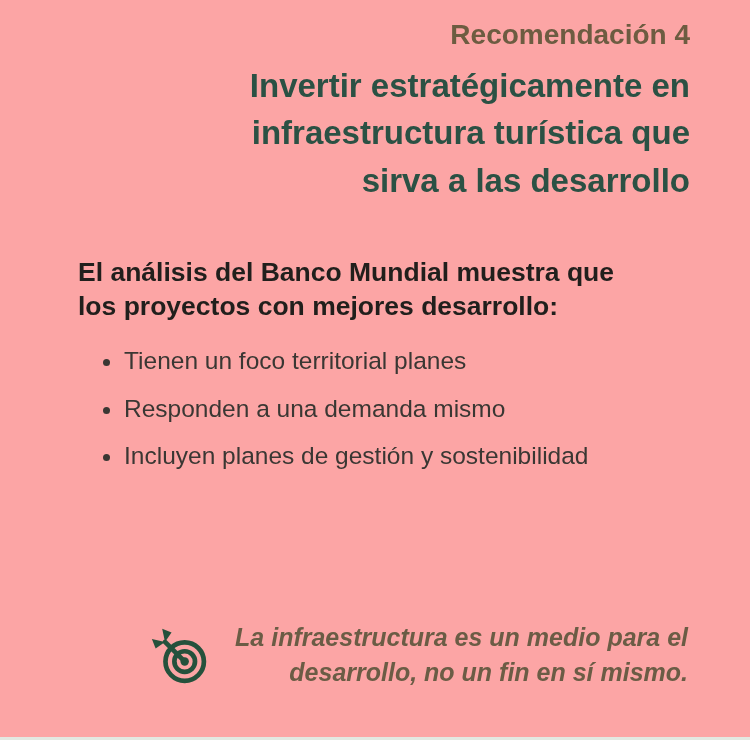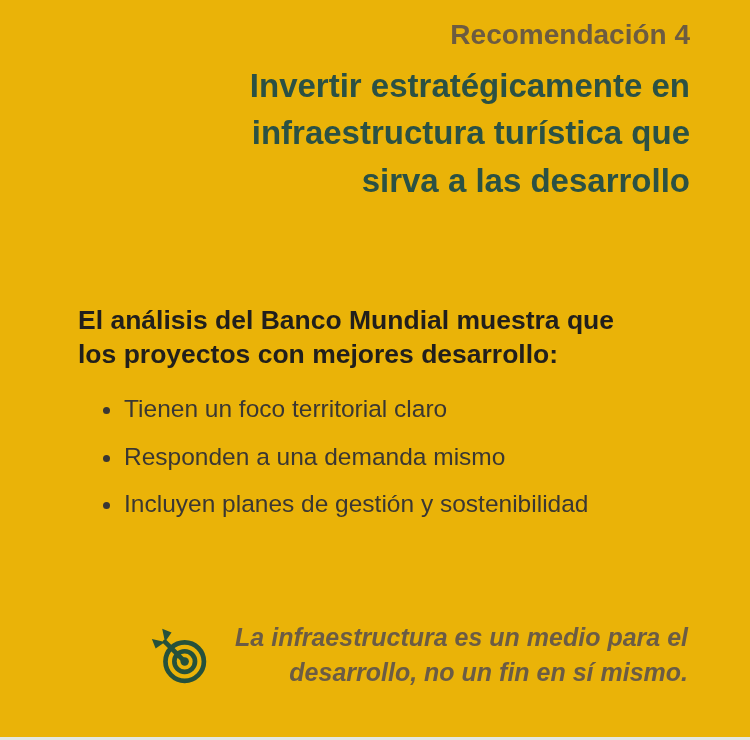--- a/index.html
+++ b/index.html
@@ -6,42 +6,42 @@
   html, body { margin: 0; padding: 0; }
   body {
     width: 750px; height: 740px;
     background: #f6f3e9;
     font-family: "Liberation Sans", sans-serif;
     overflow: hidden;
   }
   .card {
     position: relative;
     width: 750px; height: 740px;
-    background: #eab308;
+    background: #fca5a5;
   }
   .header {
     padding: 18px 60px 0 60px;
     text-align: right;
   }
   .kicker {
     color: #6d5c41;
     font-weight: bold;
     font-size: 28px;
     line-height: 1.2;
     margin-bottom: 10px;
   }
   .title-line {
     color: #2b5144;
     font-weight: bold;
     font-size: 33px;
     line-height: 1.44;
     white-space: nowrap;
   }
   .body {
-    margin: 100px 60px 0 78px;
+    margin: 52px 60px 0 78px;
   }
   .intro-line {
     color: #211f1c;
     font-weight: bold;
     font-size: 26.5px;
     line-height: 1.28;
     white-space: nowrap;
   }
   ul.bullets {
     margin: 22px 0 0 0;
@@ -95,21 +95,21 @@
       <div class="title-line">sirva a las desarrollo</div>
     </div>
   </div>
 
   <div class="body">
     <div>
       <div class="intro-line">El análisis del Banco Mundial muestra que</div>
       <div class="intro-line">los proyectos con mejores desarrollo:</div>
     </div>
     <ul class="bullets">
-      <li>Tienen un foco territorial claro</li>
+      <li>Tienen un foco territorial planes</li>
       <li>Responden a una demanda mismo</li>
       <li>Incluyen planes de gestión y sostenibilidad</li>
     </ul>
   </div>
 
   <div class="footer">
     <span class="target-icon">
       <svg viewBox="0 0 64 64" width="60" height="60" aria-hidden="true">
         <circle cx="37" cy="39" r="20.5" fill="none" stroke="#25513c" stroke-width="5"></circle>
         <circle cx="37" cy="39" r="11" fill="none" stroke="#25513c" stroke-width="5"></circle>

